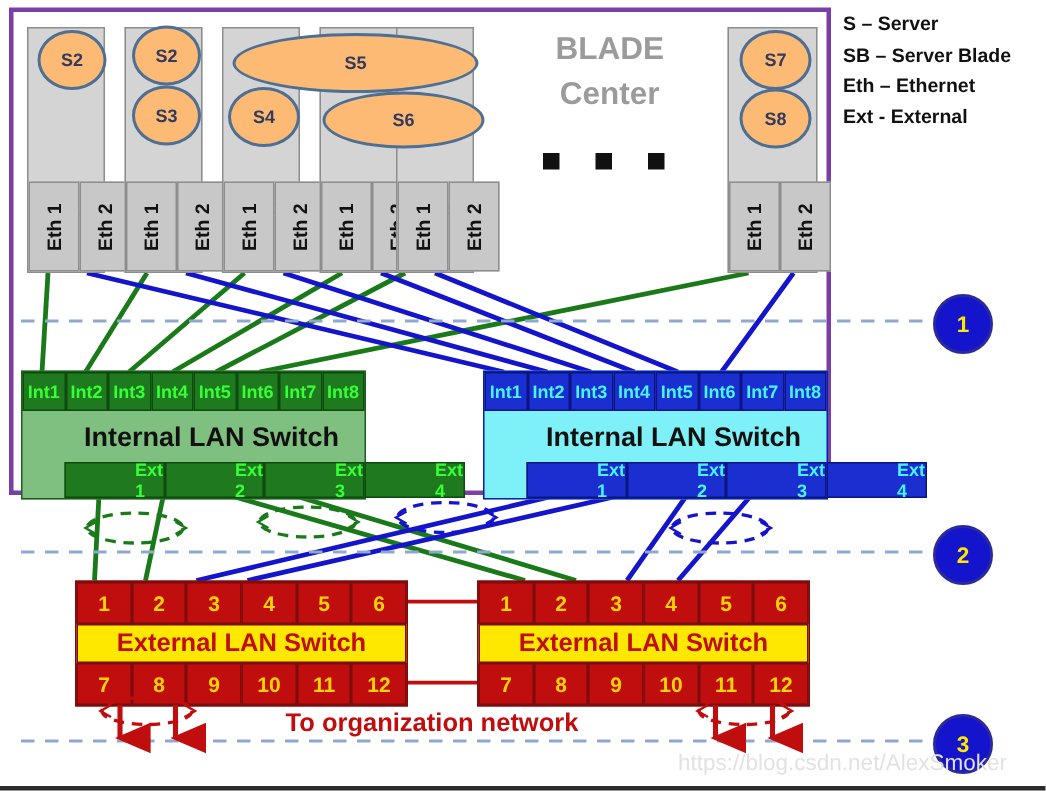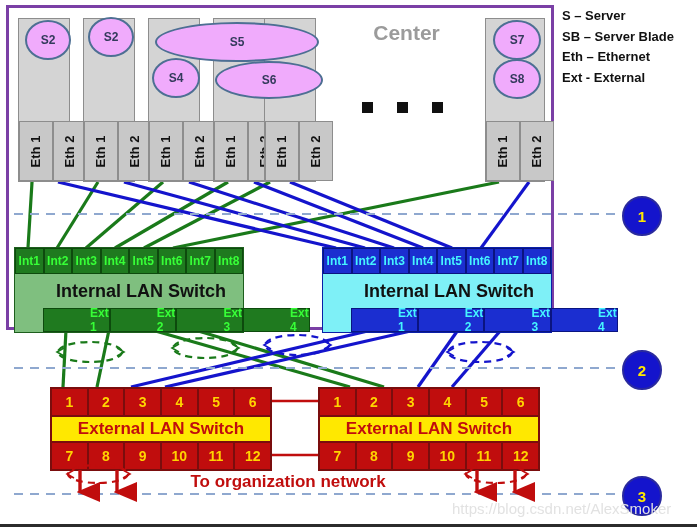--- a/index.html
+++ b/index.html
@@ -16,21 +16,21 @@
   
   .blade{position:absolute;background:#d4d4d4;border:1px solid #8d8d8d;box-sizing:border-box;z-index:5;}
   .blade-label{position:absolute;left:0;right:0;bottom:34px;text-align:center;
                font-size:14px;font-weight:bold;color:#1b1b1b;}
   .eth-row{position:absolute;left:0;right:0;bottom:0;height:60px;display:flex;}
   .eth{flex:1;background:#c8c8c8;border:1px solid #8d8d8d;box-sizing:border-box;
        display:flex;align-items:center;justify-content:center;}
   .eth span{transform:rotate(-90deg);white-space:nowrap;font-size:13px;font-weight:bold;color:#111;}
 
   
-  .srv{position:absolute;background:#f0abfc;border:2px solid #4d6f93;border-radius:50%;
+  .srv{position:absolute;background:#fdba74;border:2px solid #4d6f93;border-radius:50%;
        display:flex;align-items:center;justify-content:center;z-index:6;
        font-size:12px;font-weight:bold;color:#333a5c;}
 
   
   #bc-title{position:absolute;left:344px;top:18px;width:125px;text-align:center;z-index:5;
             font-size:21px;font-weight:bold;color:#9b9b9b;line-height:30px;}
   .dots{position:absolute;top:102px;width:11px;height:11px;background:#111;z-index:5;}
 
   
   #legend{position:absolute;left:562px;top:6px;width:132px;z-index:8;}
@@ -183,27 +183,29 @@
           <span>Eth 1</span>
         </div>
       <div class="eth">
           <span>Eth 2</span>
         </div>
     </div>
   </div>
 
   <div class="srv" style="left:25px;top:20px;width:42px;height:36px;">S2</div>
   <div class="srv" style="left:88px;top:17px;width:42px;height:36px;">S2</div>
+  <div class="srv" style="left:88px;top:57px;width:42px;height:36px;">S3</div>
   <div class="srv" style="left:152px;top:58px;width:44px;height:36px;">S4</div>
   <div class="srv" style="left:155px;top:22px;width:160px;height:36px;">S5</div>
   <div class="srv" style="left:215px;top:61px;width:104px;height:34px;">S6</div>
   <div class="srv" style="left:493px;top:20px;width:44px;height:36px;">S7</div>
   <div class="srv" style="left:493px;top:59px;width:44px;height:36px;">S8</div>
 
   <div id="bc-title">
+    <div>BLADE</div>
     <div>Center</div>
   </div>
   <div class="dots" style="left:362px;"></div>
   <div class="dots" style="left:397px;"></div>
   <div class="dots" style="left:432px;"></div>
 
   <div id="legend">
     <div>S – Server</div>
     <div>SB – Server Blade</div>
     <div>Eth – Ethernet</div>

